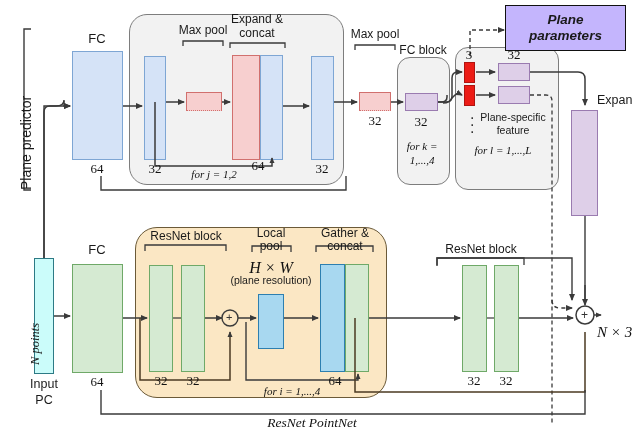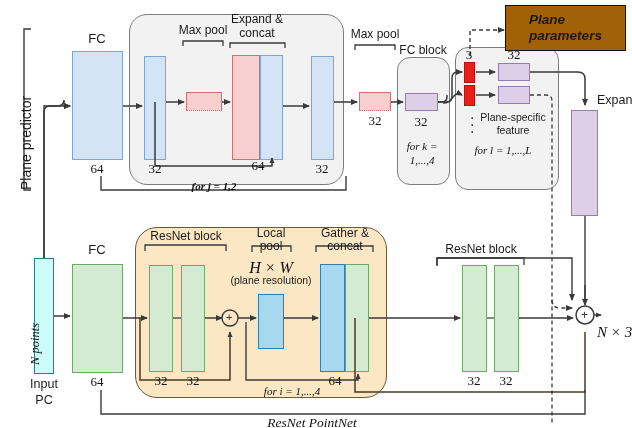--- a/index.html
+++ b/index.html
@@ -12,22 +12,22 @@
        line-height:1.12;}
   .lbl.c{transform:translateX(-50%);text-align:center;}
   .num{position:absolute;white-space:nowrap;font-family:"Liberation Serif",serif;
        font-size:13px;transform:translateX(-50%);color:#111;}
   .ital{font-family:"Liberation Serif",serif;font-style:italic;font-size:11px;
         white-space:nowrap;position:absolute;color:#111;}
   .ital.c{transform:translateX(-50%);text-align:center;}
   svg.overlay{position:absolute;left:0;top:0;width:632px;height:428px;
               pointer-events:none;overflow:visible;}
   .vert{transform-origin:0 0;}
-  .ppbox{position:absolute;border:1.6px solid #111;background:#a16207;
-         display:flex;align-items:center;justify-content:center;text-align:left;
+  .ppbox{position:absolute;border:1.6px solid #111;background:#c4b5fd;
+         display:flex;align-items:center;justify-content:center;text-align:center;
          font-weight:bold;font-style:italic;font-size:13.5px;line-height:1.15;
          font-family:"Liberation Sans",sans-serif;}
 </style>
 </head>
 <body>
 
 <div id="diagram">
 
   <div class="blk" style="left:129px;top:14px;width:215px;height:171px;background:#f2f2f2;
               border:1.4px solid #7d7d7d;border-radius:18px;"></div>
@@ -211,21 +211,21 @@
   <div class="num" style="left:97px;top:161px;">64</div>
 
   <div class="num" style="left:155px;top:161px;">32</div>
 
   <div class="lbl c" style="left:203px;top:24px;">Max pool</div>
 
   <div class="lbl c" style="left:257px;top:13px;">Expand &amp;</div>
   <div class="lbl c" style="left:257px;top:27px;">concat</div>
   <div class="num" style="left:258px;top:158px;">64</div>
 
-  <div class="ital c" style="left:214px;top:180px;font-weight:bold;">for j = 1,2</div>
+  <div class="ital c" style="left:214px;top:168px;">for j = 1,2</div>
 
   <div class="num" style="left:322px;top:161px;">32</div>
 
   <div class="lbl c" style="left:375px;top:28px;">Max pool</div>
   <div class="num" style="left:375px;top:113px;">32</div>
 
   <div class="lbl c" style="left:423px;top:44px;text-align:right;">FC block</div>
   <div class="num" style="left:421px;top:114px;">32</div>
   <div class="ital c" style="left:422px;top:140px;">for k =</div>
   <div class="ital c" style="left:422px;top:154px;">1,...,4</div>

